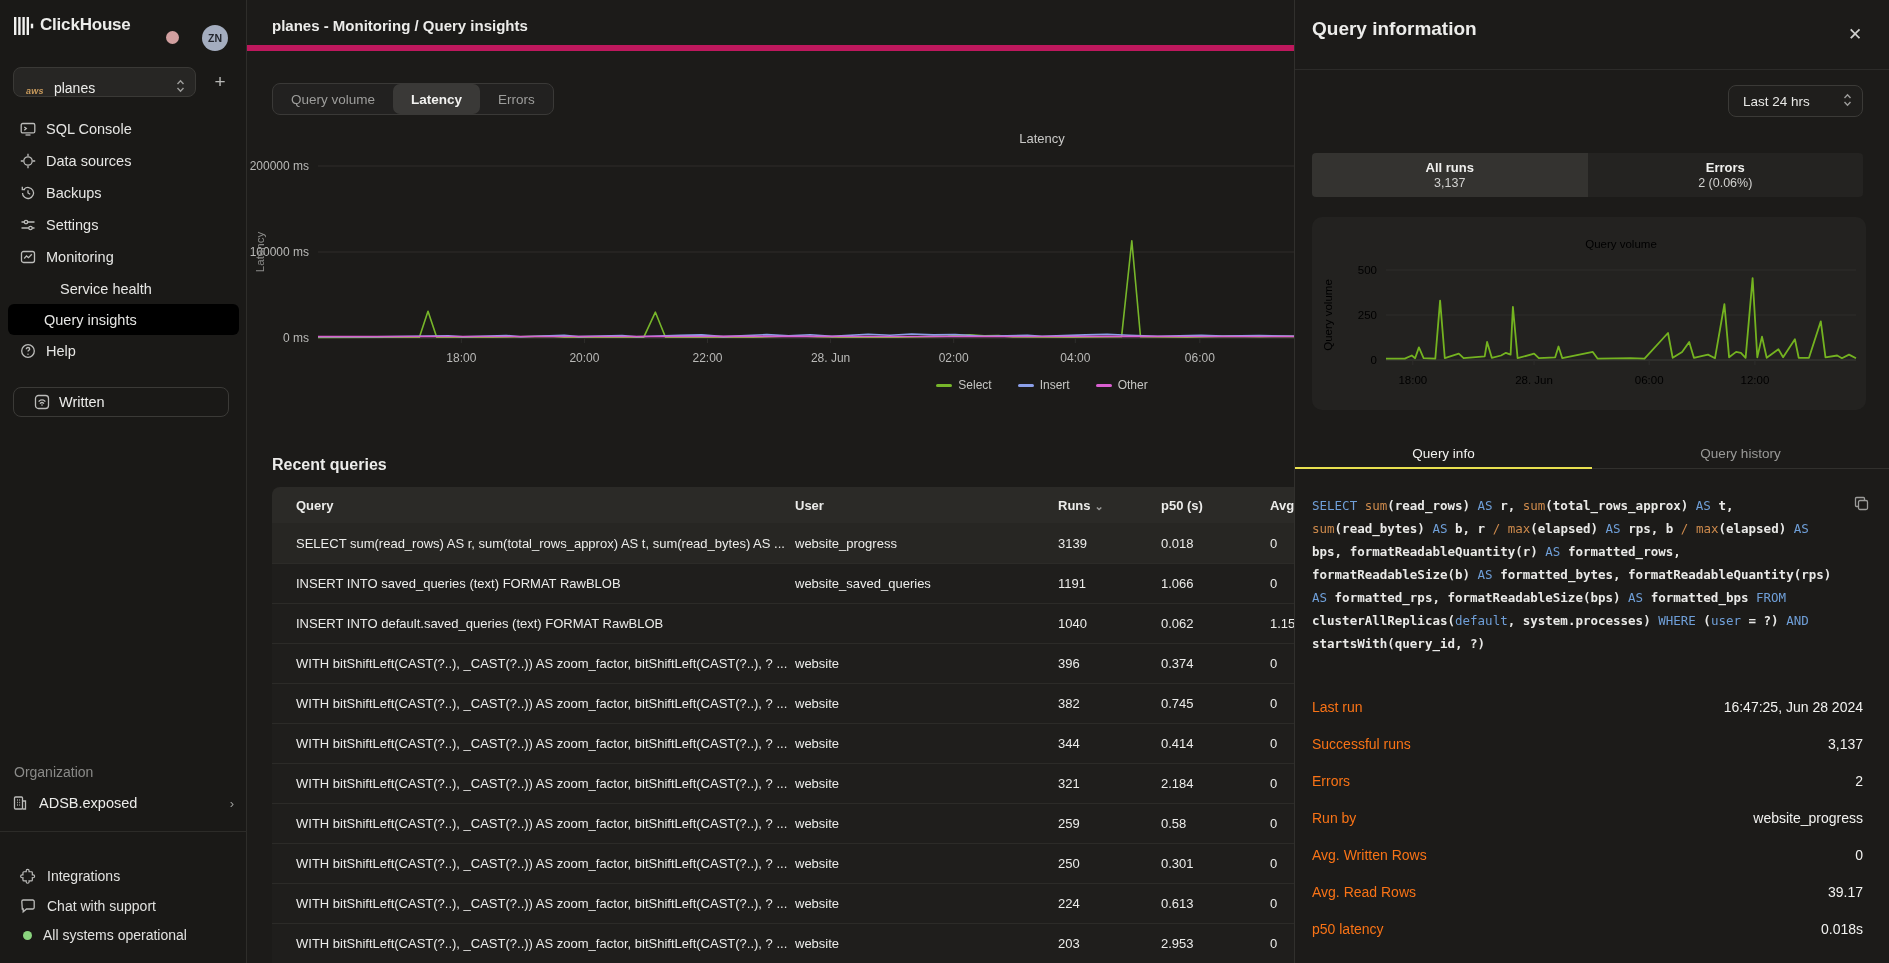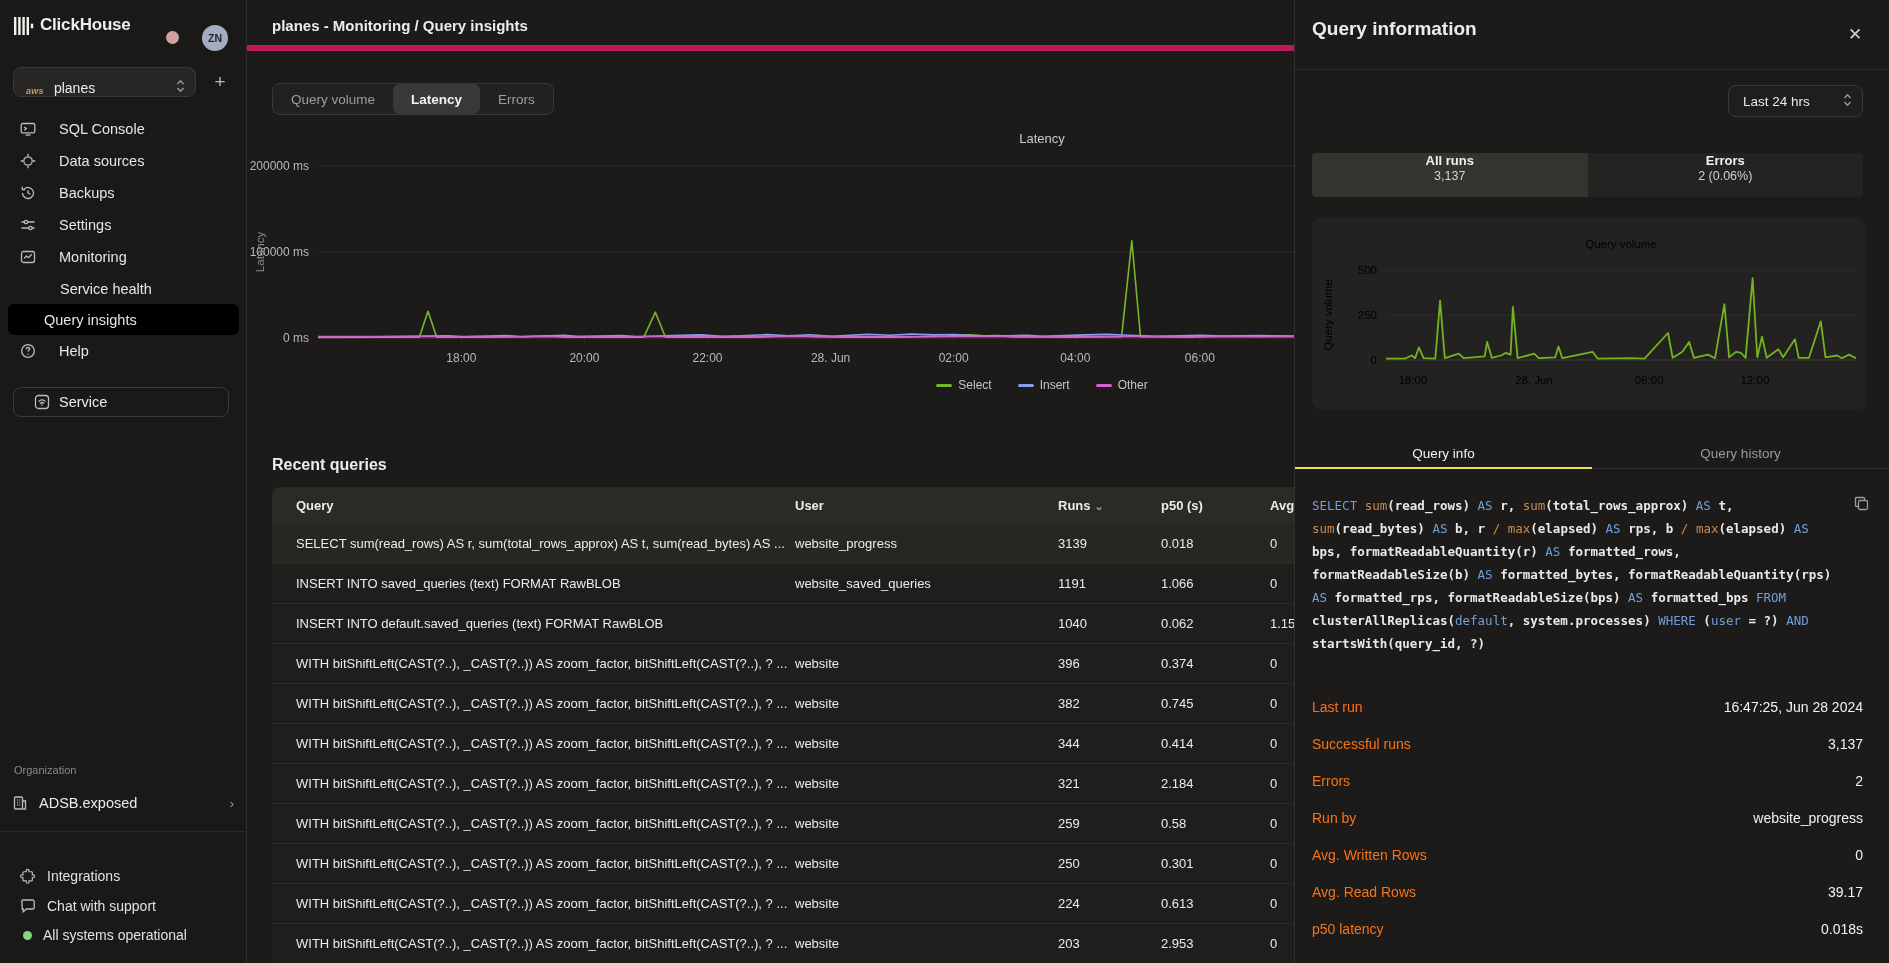--- a/index.html
+++ b/index.html
@@ -17,30 +17,30 @@
     background:#a4adbf; color:#23262e; font-size:10.5px; font-weight:700;
     display:flex; align-items:center; justify-content:center; }
   .service-selector { position:absolute; left:13px; top:67px; width:183px; height:30px;
     background:#272624; border:1px solid #3a3936; border-radius:8px; display:flex; align-items:flex-end;
     padding:0 10px 0 12px; gap:10px; color:#ececea; font-size:14px; cursor:pointer; }
   .aws-mark { font-size:9px; font-weight:700; font-style:italic; color:#c89a5c; letter-spacing:.3px; }
   .chev-updown { margin-left:auto; color:#9c9c9a; }
   .add-btn { position:absolute; left:206px; top:69px; width:28px; height:26px; background:none; border:none;
     color:#b8b8b6; font-size:19px; line-height:26px; cursor:pointer; }
   .nav { position:absolute; left:0; top:113px; width:247px; }
-  .nav-item { height:32px; display:flex; align-items:center; gap:23px; padding-left:20px;
+  .nav-item { height:32px; display:flex; align-items:center; gap:10px; padding-left:20px;
     font-size:14.5px; color:#e6e6e4; cursor:pointer; }
   .nav-item svg { flex:0 0 16px; }
   .nav-sub { height:31px; display:flex; align-items:center; padding-left:60px; font-size:14.5px;
     color:#e6e6e4; cursor:pointer; }
   .nav-sub.active { background:#000000; border-radius:6px; margin:0 8px; padding-left:36px; }
   .connect-btn { position:absolute; left:13px; top:387px; width:216px; height:30px;
     background:none; border:1px solid #3b3a37; border-radius:8px; display:flex; align-items:center;
     gap:9px; padding-left:20px; color:#ececea; font-size:14.5px; cursor:pointer; }
-  .org-label { position:absolute; left:14px; top:764px; font-size:11px; color:#8a8a88; }
+  .org-label { position:absolute; left:14px; top:764px; font-size:14px; color:#8a8a88; }
   .org-row { position:absolute; left:0; top:788px; width:247px; height:30px; display:flex;
     align-items:center; gap:11px; padding-left:12px; font-size:14.5px; cursor:pointer; }
   .org-chev { position:absolute; right:13px; color:#9c9c9a; font-size:13px; }
   .side-divider { position:absolute; left:0; top:831px; width:247px; border-top:1px solid #2c2b28; }
   .foot-item { position:absolute; left:0; width:247px; height:30px; display:flex; align-items:center;
     gap:11px; padding-left:20px; font-size:14px; color:#e2e2e0; cursor:pointer; }
   .status-dot { width:9px; height:9px; border-radius:50%; background:#8ad47e; margin-left:3px; }
 
   
   .main { position:absolute; left:247px; top:0; width:1642px; height:963px; }
@@ -79,21 +79,21 @@
     border-left:1px solid #31302d; z-index:30; }
   .panel-title { position:absolute; left:17px; top:18px; font-size:19px; font-weight:700; }
   .panel-close { position:absolute; right:22px; top:22px; width:24px; height:24px; background:none; border:none;
     color:#d0d0ce; font-size:17px; cursor:pointer; }
   .panel-divider { position:absolute; left:0; top:69px; width:100%; border-top:1px solid #2c2b29; }
   .range-select { position:absolute; left:433px; top:85px; width:135px; height:32px; background:#1f1e1c;
     border:1px solid #3b3a37; border-radius:8px; display:flex; align-items:center; padding:0 10px 0 14px;
     color:#e8e8e6; font-size:13.5px; cursor:pointer; }
   .summary-tabs { position:absolute; left:17px; top:153px; width:551px; height:44px; display:flex;
     border-radius:4px; overflow:hidden; }
-  .summary-tab { flex:1; display:flex; flex-direction:column; align-items:center; 
+  .summary-tab { flex:1; display:flex; flex-direction:column; align-items:center; justify-content:center;
     background:#242321; border:none; color:#d8d8d6; cursor:pointer; font-family:inherit; gap:1px; }
   .summary-tab.active { background:#343330; }
   .summary-tab .st-label { font-size:13px; font-weight:700; color:#f0f0ee; }
   .summary-tab .st-value { font-size:12.5px; color:#d2d2d0; }
   .vol-card { position:absolute; left:17px; top:217px; width:554px; height:193px; background:#232220;
     border-radius:10px; }
   .vol-card svg text { font-size:11.5px; }
   .panel-tabs { position:absolute; left:0; top:437px; width:100%; height:32px; display:flex; }
   .panel-tab { flex:1; background:none; border:none; font-size:13.5px; color:#9a9a98; cursor:pointer;
     font-family:inherit; }
@@ -199,21 +199,21 @@
     </div>
   </nav>
 
   <button class="connect-btn">
     <svg width="16" height="16" viewBox="0 0 16 16" fill="none" stroke="#bcbcba" stroke-width="1.3">
         <rect x="1.5" y="1.5" width="13" height="13" rx="3"></rect>
         <path d="M5 7.2c1.8-1.5 4.2-1.5 6 0" stroke-linecap="round"></path>
         <path d="M6.3 9.2c1-.8 2.4-.8 3.4 0" stroke-linecap="round"></path>
         <circle cx="8" cy="11" r="0.8" fill="#bcbcba" stroke="none"></circle>
       </svg>
-    <span>Service</span>
+    <span>Written</span>
   </button>
 
   <div class="org-label">Organization</div>
   <div class="org-row">
     <svg width="16" height="16" viewBox="0 0 16 16" fill="none" stroke="#bcbcba" stroke-width="1.3">
         <rect x="2.5" y="2" width="8" height="12" rx="1"></rect>
         <path d="M10.5 6h3v8h-3"></path>
         <path d="M5 5h.8M7.3 5h.8M5 7.5h.8M7.3 7.5h.8M5 10h.8M7.3 10h.8"></path>
       </svg>
     <span>ADSB.exposed</span>

